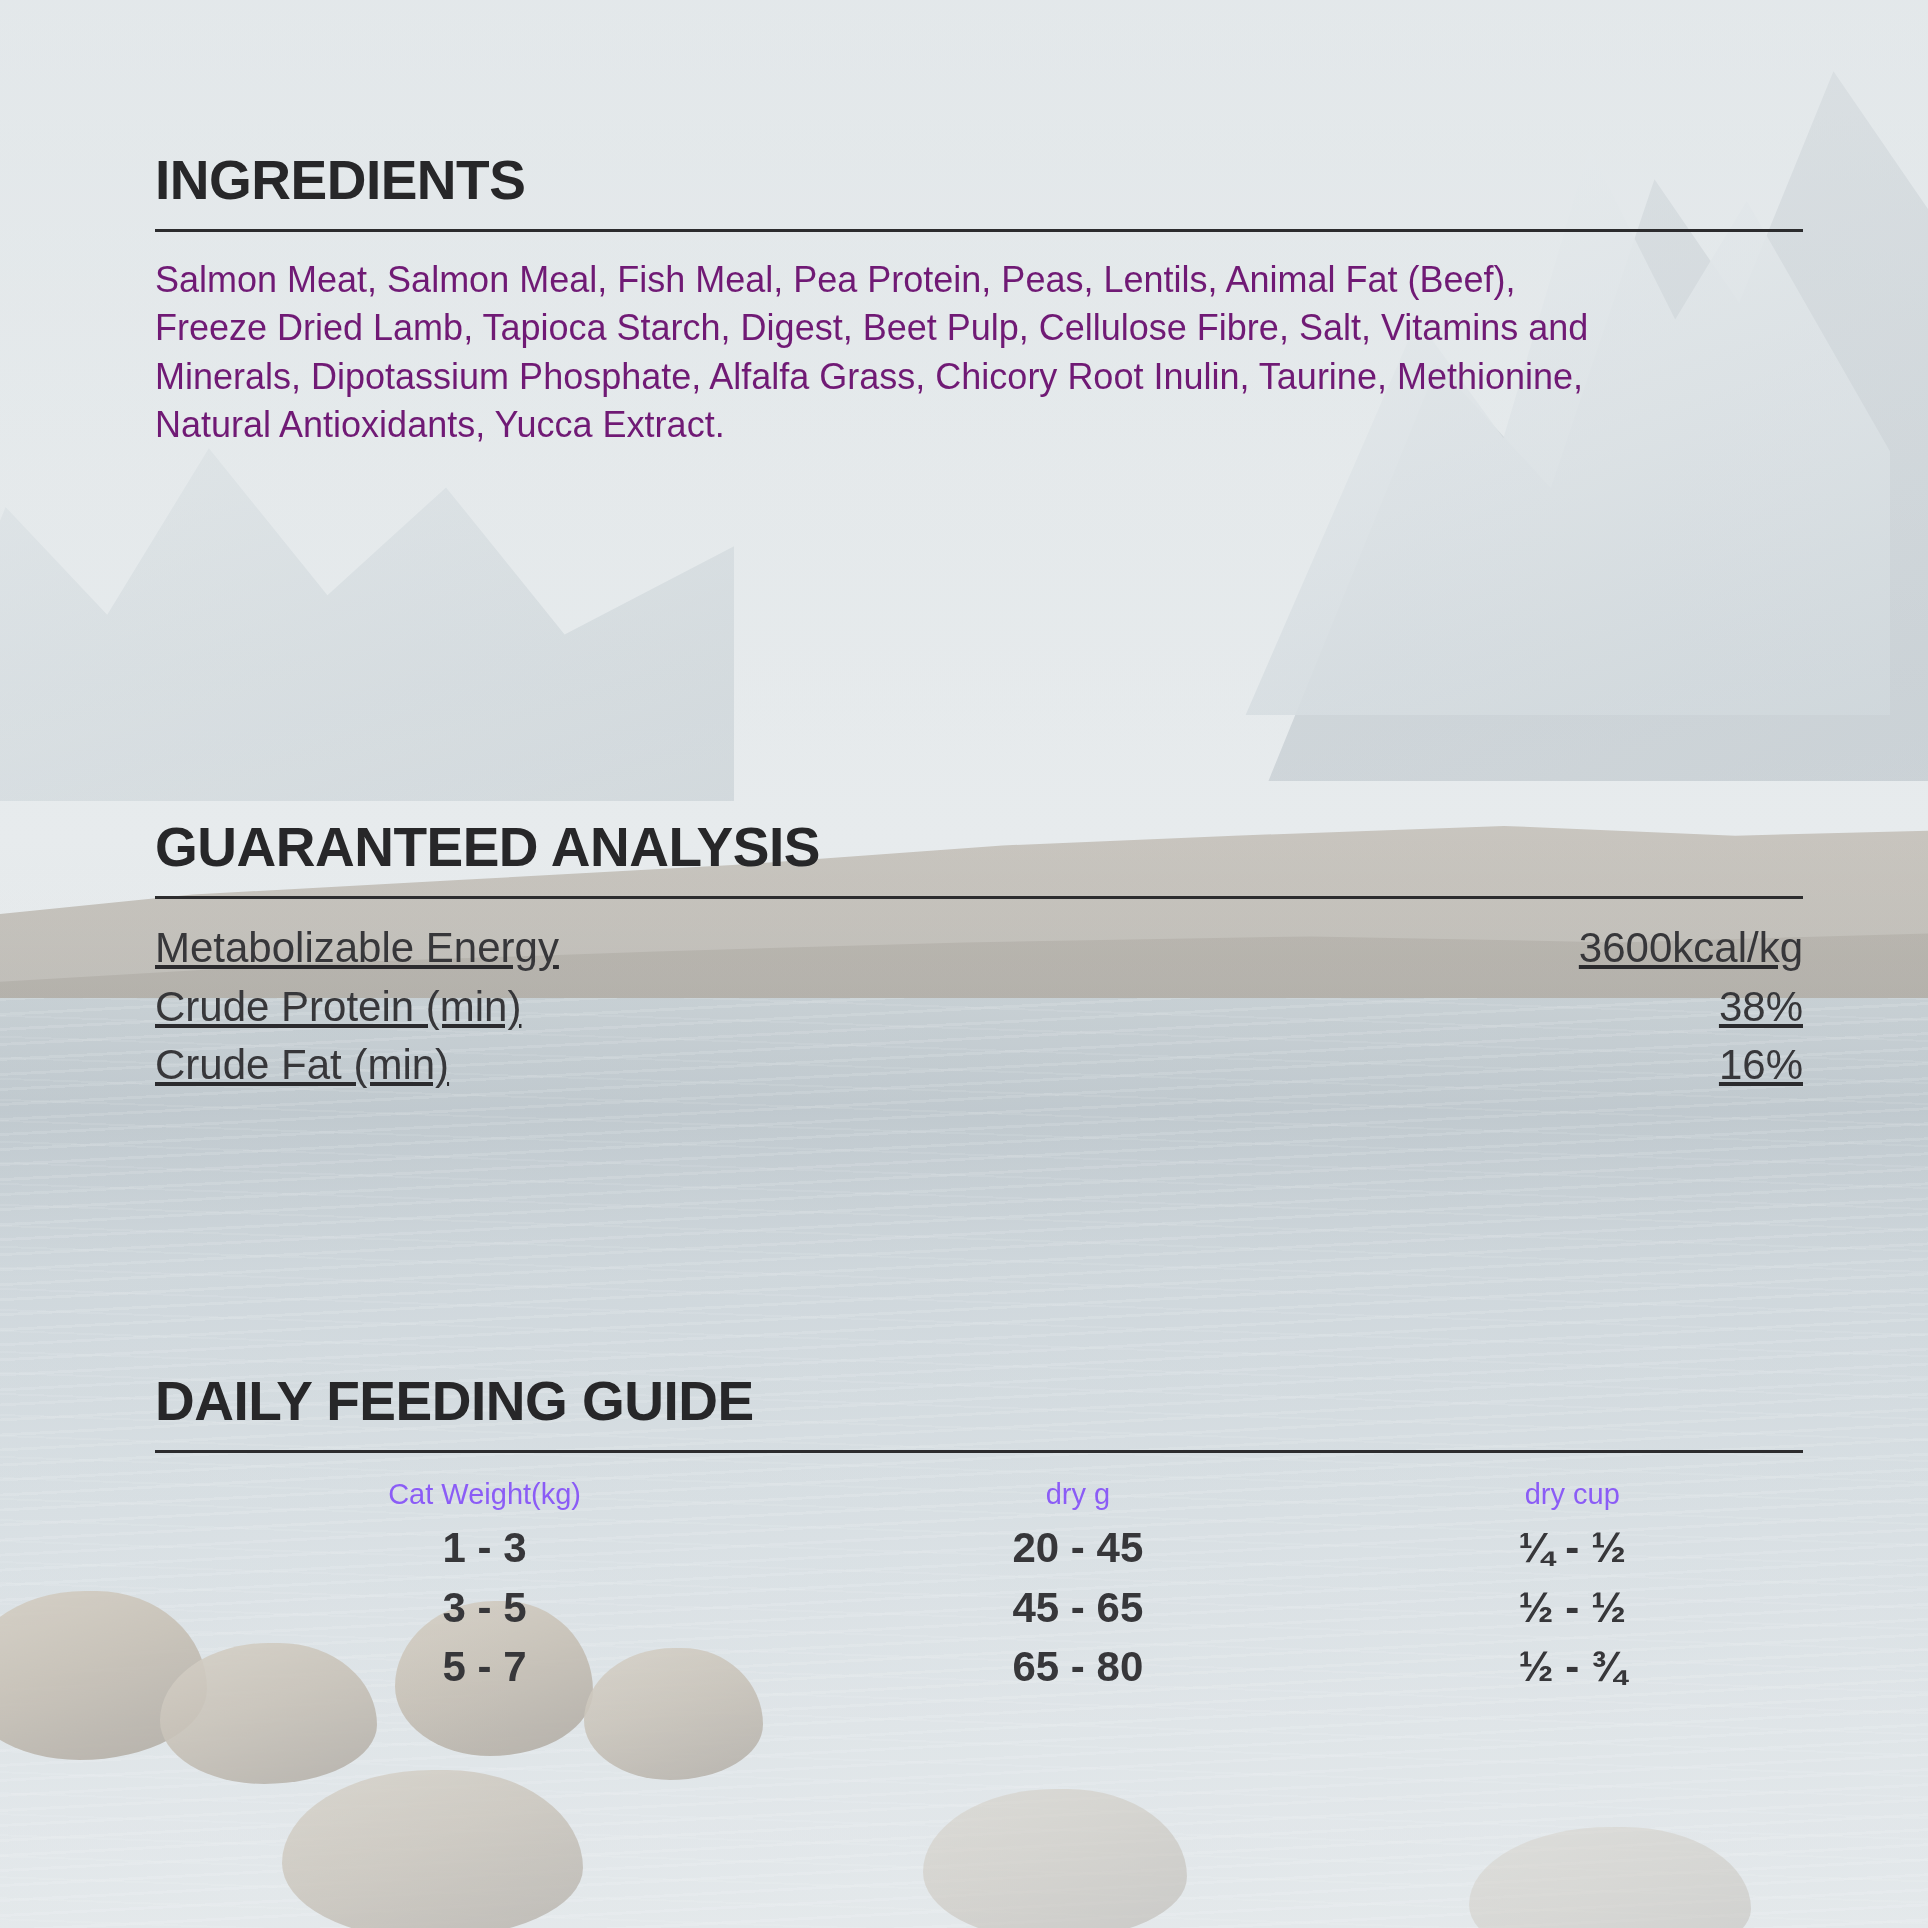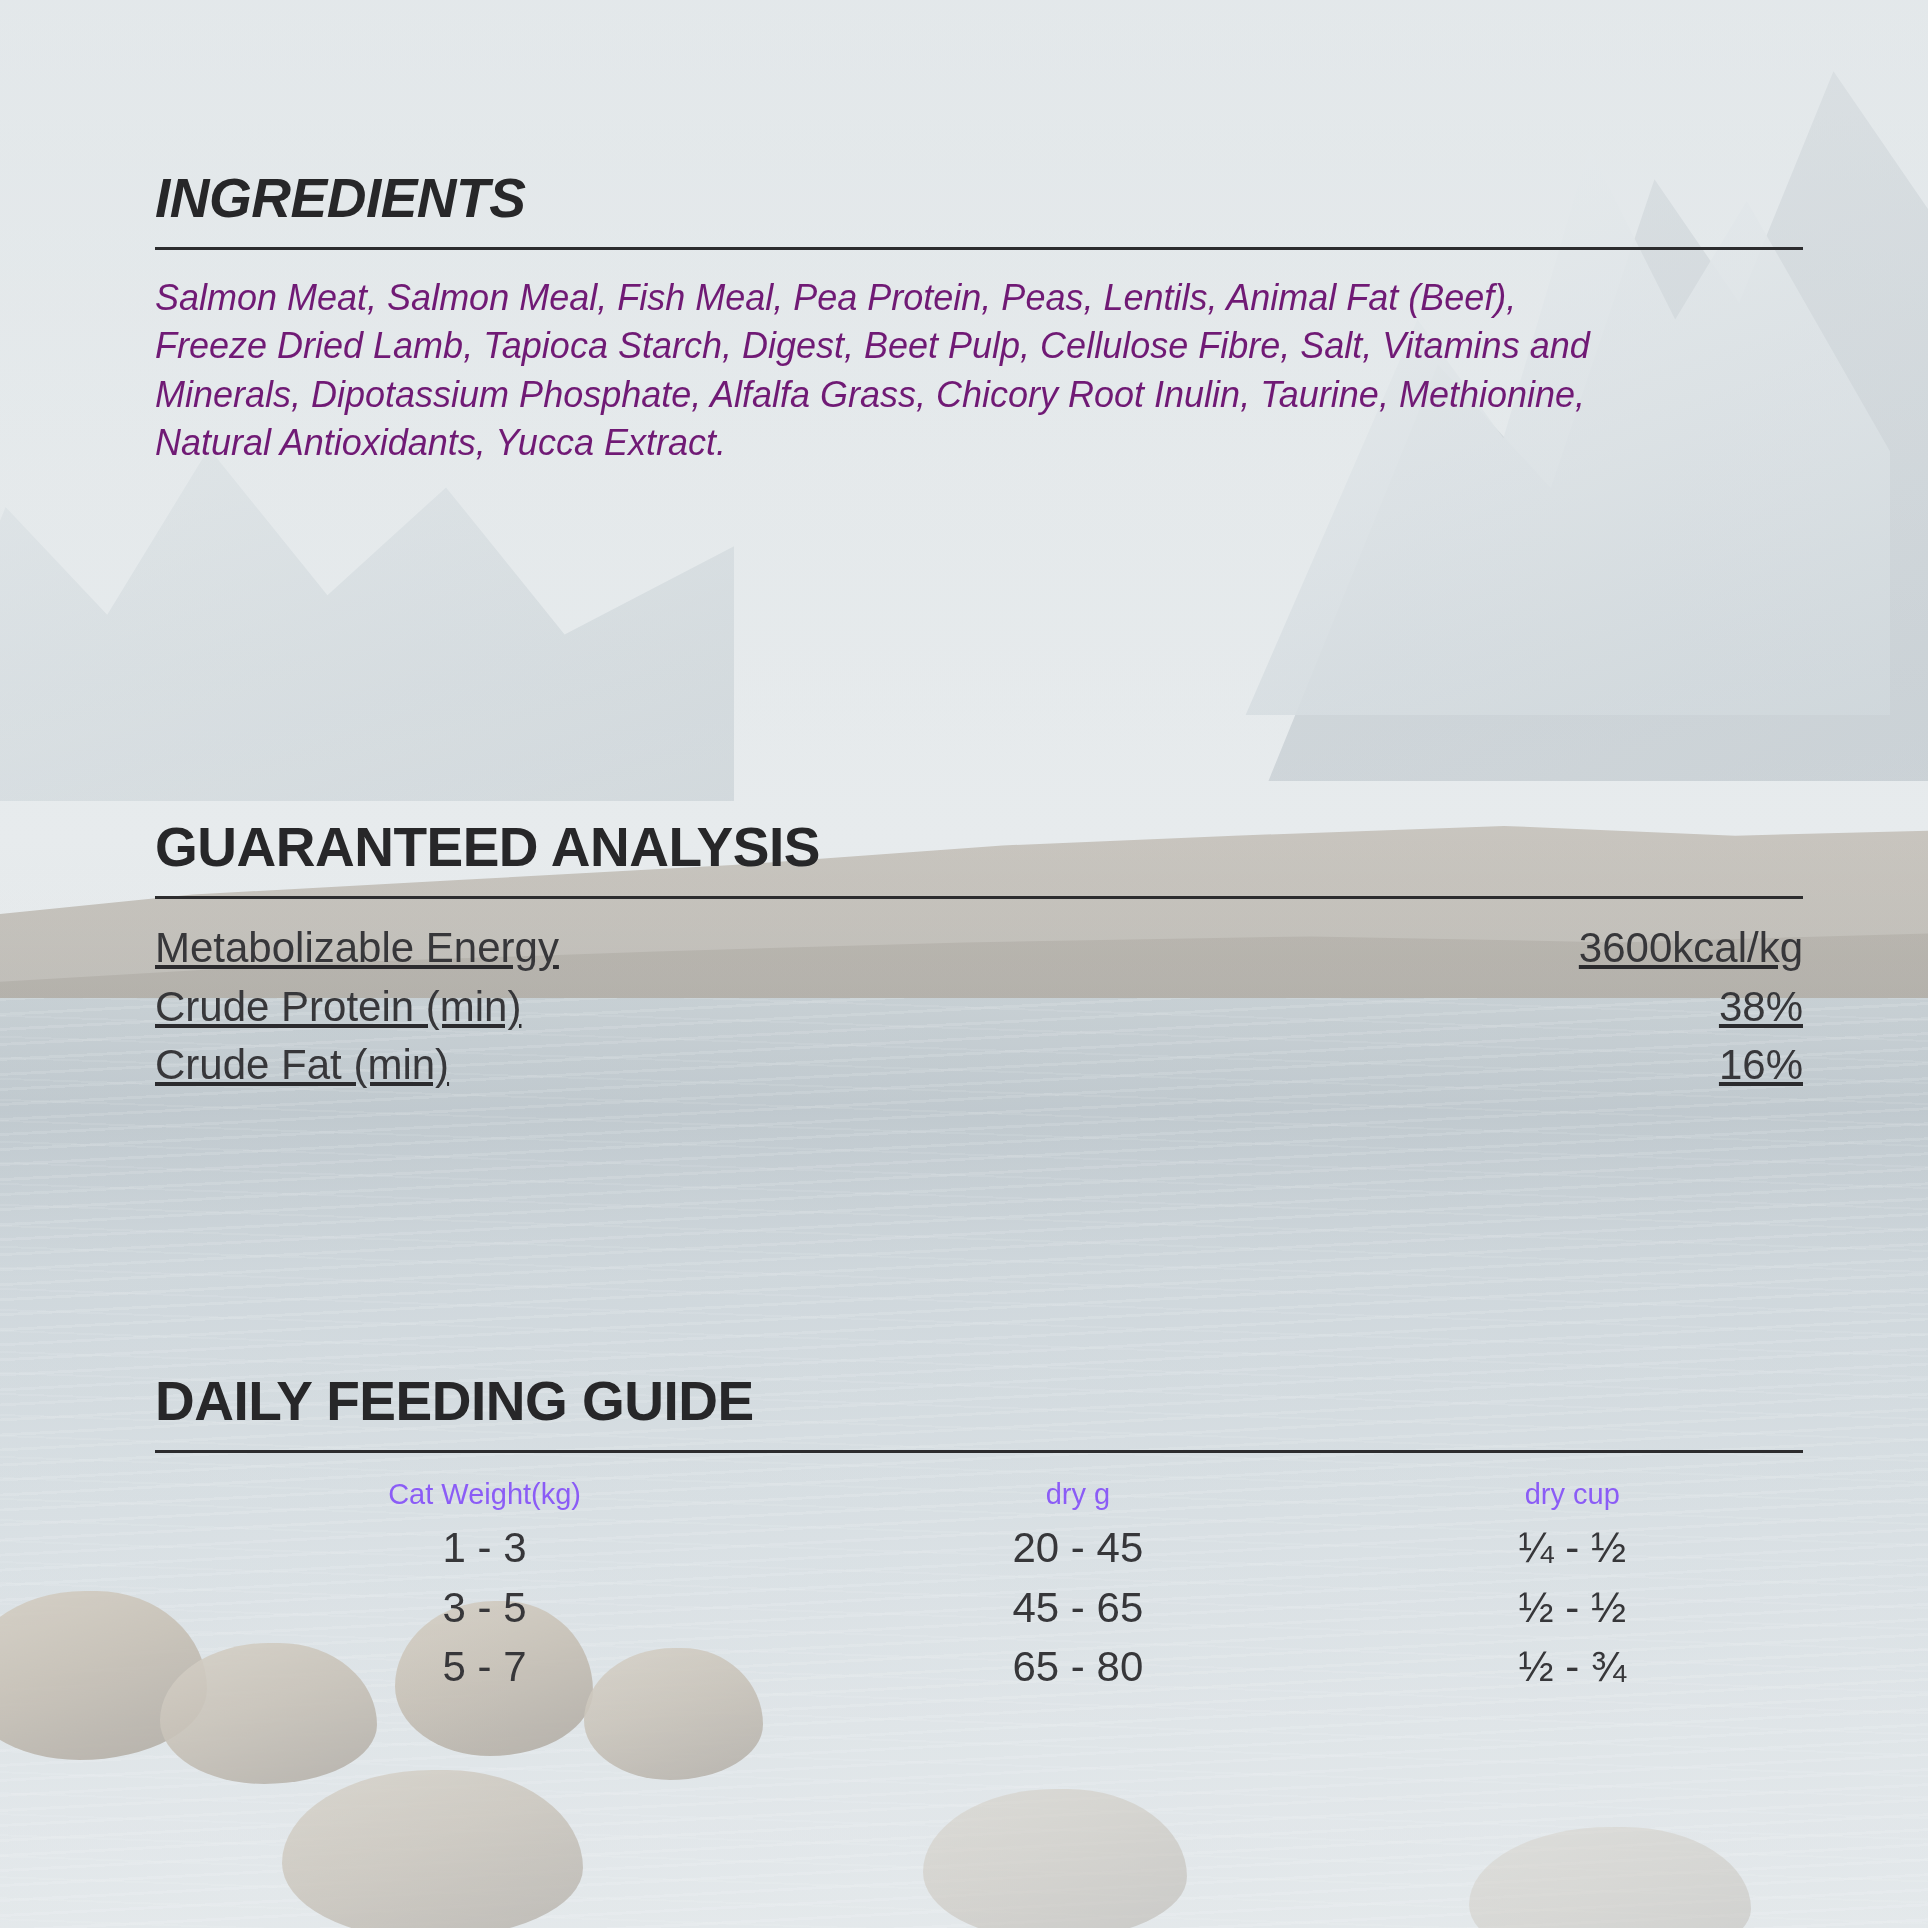--- a/index.html
+++ b/index.html
@@ -175,31 +175,31 @@
     table-layout: fixed;
   }
   .feed-table th {
     font-size: 29px;
     font-weight: 400;
     color: #8b5cf6;
     padding-bottom: 7.5px;
   }
   .feed-table td {
     font-size: 42px;
-    font-weight: 400;
+    font-weight: 700;
     color: #37373a;
     text-align: center;
     padding: 2.8px 0;
     line-height: 1.28;
   }
   .feed-table col.c1 { width: 40%; }
   .feed-table col.c2 { width: 32%; }
   .feed-table col.c3 { width: 28%; }
 
-  #sec-ingredients { top: 170px; font-style: italic; }
+  #sec-ingredients { top: 152px; }
   #sec-analysis    { top: 819px; }
   #sec-feeding     { top: 1337px; margin-top: 36px; }
 </style>
 </head>
 <body>
 
 <div class="page">
 
   <div class="bg">
     <div class="sky"></div>

